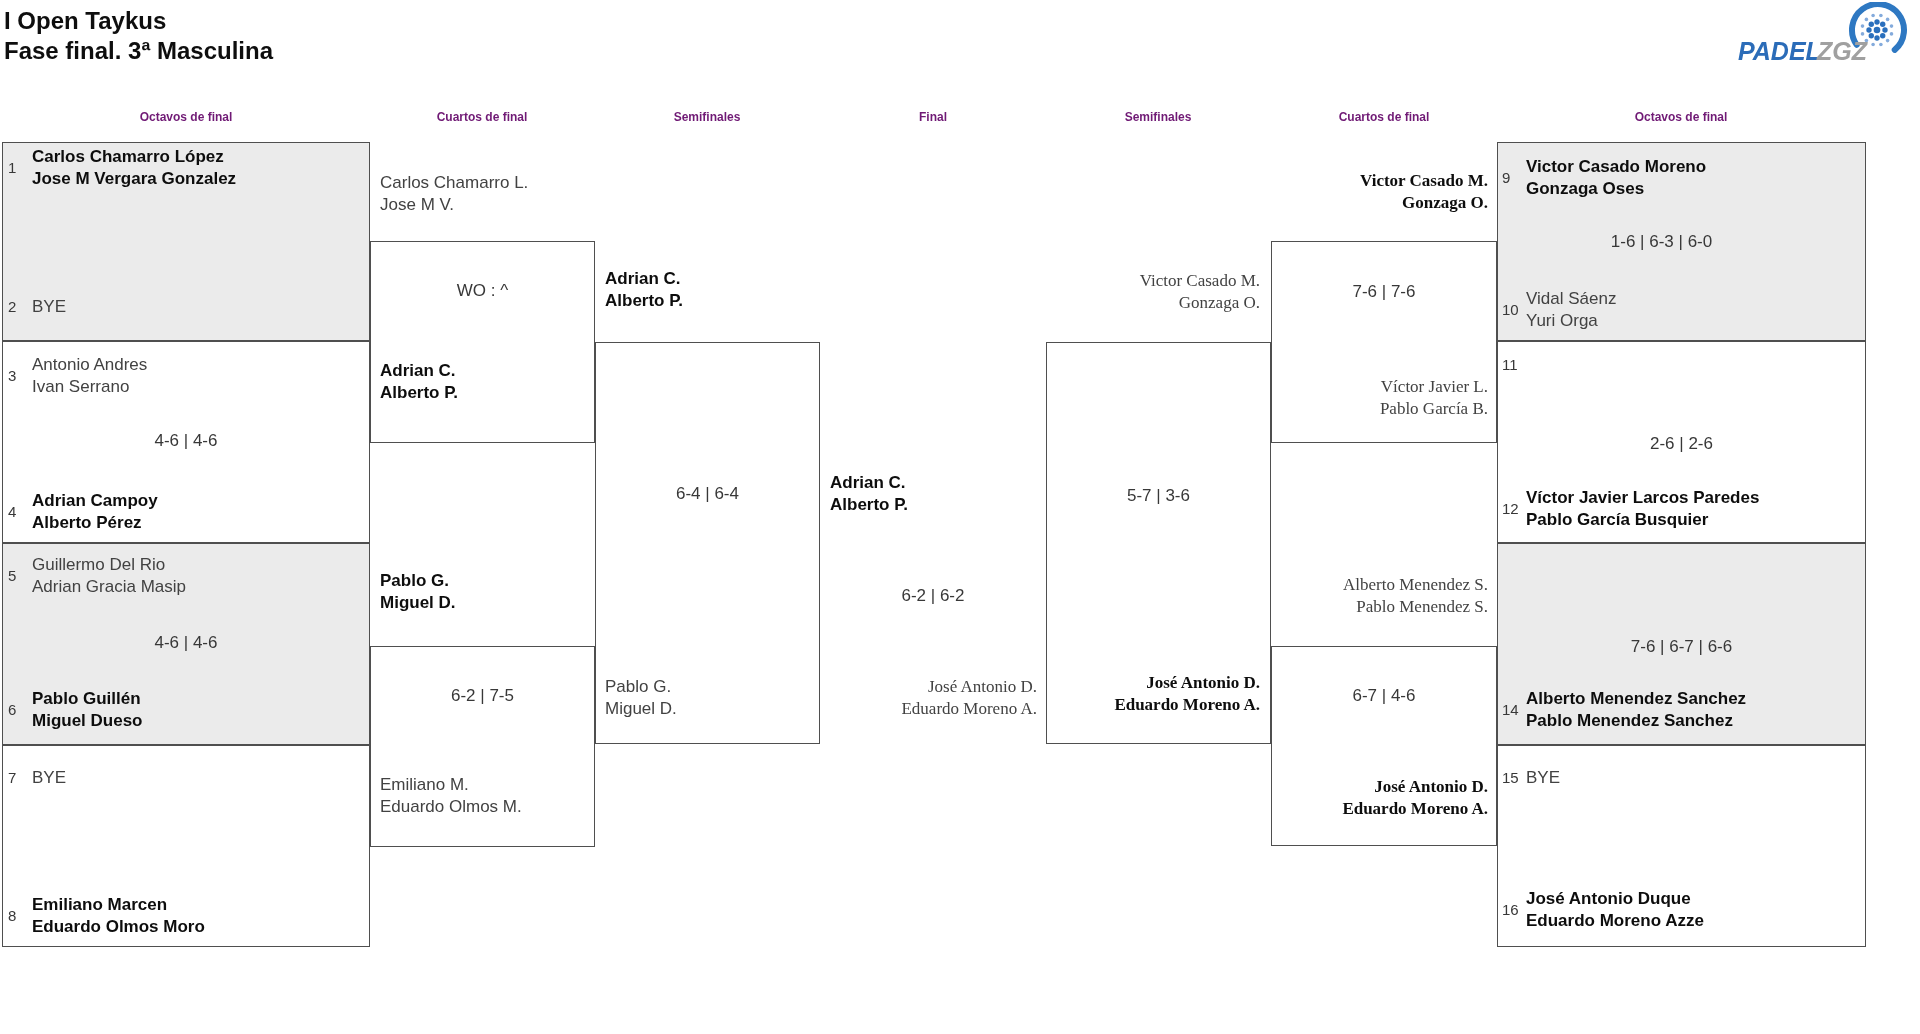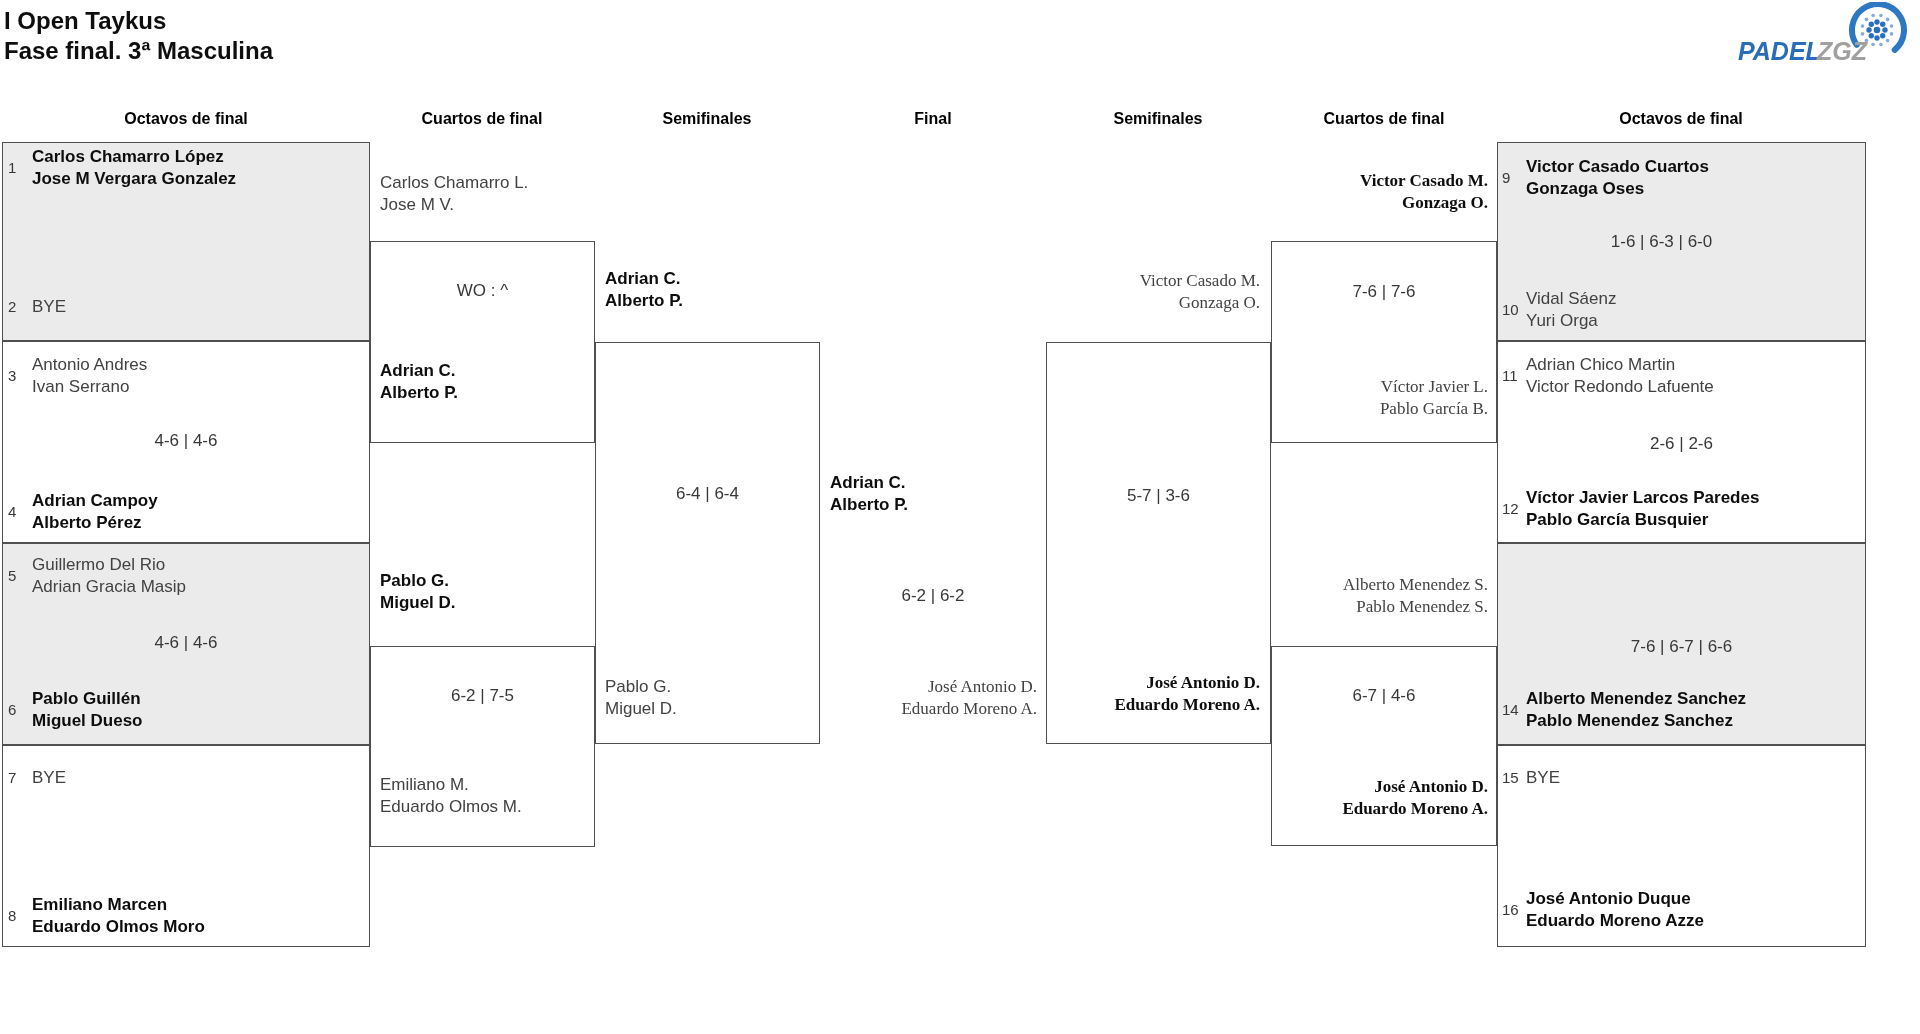--- a/index.html
+++ b/index.html
@@ -1,21 +1,21 @@
 <!DOCTYPE html>
 <html><head>
 <meta charset="utf-8">
 <style>
   html,body{margin:0;padding:0;background:#fff;}
   #stage{
     position:relative;width:1920px;height:1034px;background:#ffffff;
     font-family:"Liberation Sans", sans-serif;overflow:hidden;
   }
   .title-line{position:absolute;left:4px;font-size:24px;line-height:30px;font-weight:700;color:#0e0e0e;}
-  .hdr{position:absolute;top:110px;width:240px;text-align:center;font-size:16px;font-weight:700;color:#000000;}
+  .hdr{position:absolute;top:110px;width:240px;text-align:center;font-size:12px;font-weight:700;color:#701a75;}
   .box{position:absolute;border:1px solid #4f4f4f;box-sizing:border-box;background:#fff;}
   .box.gray{background:#ebebeb;}
   .entry{position:absolute;display:flex;align-items:center;font-size:17px;line-height:22px;color:#424242;}
   .entry .seed{width:24px;flex:none;font-size:15px;color:#383838;}
   .entry .nm{white-space:pre-line;}
   .entry.bold{color:#0d0d0d;}
   .entry.bold .nm{font-weight:700;}
   .entry.right{justify-content:flex-end;text-align:right;font-family:Liberation Serif, serif;}
   .score{position:absolute;text-align:center;font-size:17px;color:#383838;}
   .logo{position:absolute;left:1718px;top:2px;}
@@ -197,34 +197,32 @@
 Pablo García B.</span>
   </div>
   <div class="score" style="left:1271px;top:686px;width:226px">6-7 | 4-6</div>
   <div class="entry bold right" style="left:1271px;top:776px;width:217px">
     <span class="nm">José Antonio D.
 Eduardo Moreno A.</span>
   </div>
 
   <div class="entry bold" style="left:1502px;top:156px;width:360px">
     <span class="seed">9</span>
-    <span class="nm">Victor Casado Cuartos
+    <span class="nm">Victor Casado Moreno
 Gonzaga Oses</span>
   </div>
   <div class="score" style="left:1497px;top:232px;width:329px">1-6 | 6-3 | 6-0</div>
   <div class="entry" style="left:1502px;top:288px;width:360px">
     <span class="seed">10</span>
     <span class="nm">Vidal Sáenz
 Yuri Orga</span>
   </div>
 
   <div class="entry" style="left:1502px;top:354px;width:360px">
     <span class="seed">11</span>
-    <span class="nm">Adrian Chico Martin
-Victor Redondo Lafuente</span>
   </div>
   <div class="score" style="left:1497px;top:434px;width:369px">2-6 | 2-6</div>
   <div class="entry bold" style="left:1502px;top:487px;width:360px">
     <span class="seed">12</span>
     <span class="nm">Víctor Javier Larcos Paredes
 Pablo García Busquier</span>
   </div>
 
   <div class="score" style="left:1497px;top:637px;width:369px">7-6 | 6-7 | 6-6</div>
   <div class="entry bold" style="left:1502px;top:688px;width:360px">

